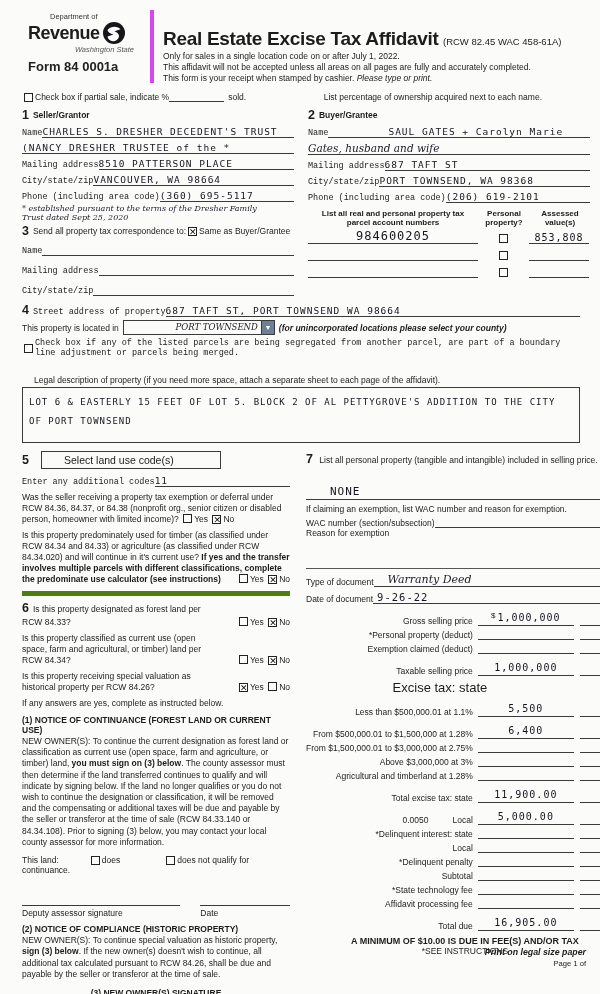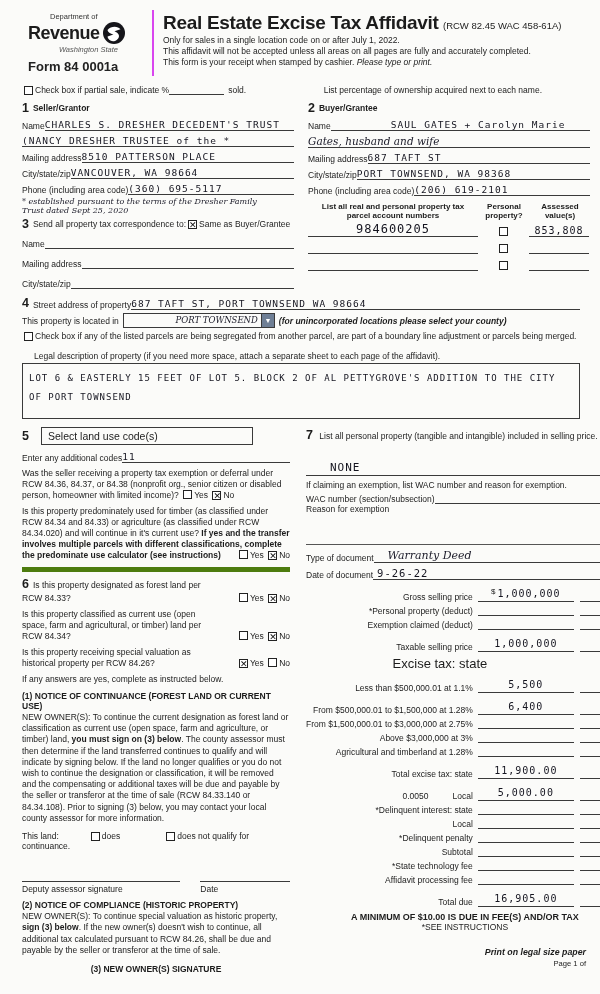--- a/index.html
+++ b/index.html
@@ -6,39 +6,39 @@
   html,body { background:#cfcfcf; }
   body { font-family:"Liberation Sans", sans-serif; color:#1c1c1c; }
   .page { width:600px; height:994px; margin:0 auto; background:#fbfbf9; padding:10px 20px 6px 22px; overflow:hidden; position:relative; }
 
   
   .b { font-weight:bold; }
   .i { font-style:italic; }
   .small { font-size:8px; }
   .lbl { font-size:8.5px; white-space:nowrap; }
   .fl { display:flex; align-items:flex-end; margin-top:4px; }
-  .fl .lbl { padding-right:0; }
+  .fl .lbl { padding-right:0;font-family:Liberation Mono, monospace; }
   .ul { border-bottom:1px solid #3a3a3a; display:inline-block; min-height:11px; }
   .grow { flex:1; }
   .hw { font-family:"DejaVu Sans Mono", monospace; font-size:9.5px; letter-spacing:1px; color:#14141f; white-space:nowrap; }
   .cur { font-family:"DejaVu Serif", serif; font-style:italic; font-size:9.5px; color:#1a1a28; white-space:nowrap; }
   .cb { display:inline-block; width:9px; height:9px; border:1.2px solid #222; font-size:9px; line-height:8px; text-align:center; vertical-align:-1px; flex:none; font-family:"DejaVu Sans",sans-serif; color:#111; margin:0 2px; background:#fff; }
   .sec-num { font-weight:bold; font-size:12.5px; margin-right:4px; }
   .struck { text-decoration:line-through; }
 
   
   .header { display:flex; }
-  .logo-block { width:132px; flex:none; border-right:2px solid #d946ef; padding:2px 20px 2px 6px; }
+  .logo-block { width:132px; flex:none; border-right:4px solid #d946ef; padding:2px 2px 2px 6px; }
   .dept-line { font-size:7.5px; color:#333; padding-left:22px; }
   .rev-row { display:flex; align-items:center; }
   .rev-name { font-size:18px; font-weight:bold; letter-spacing:-0.5px; }
   .logo-circle { width:24px; height:24px; margin-left:2px; }
   .wa-state { font-size:7.5px; font-style:italic; color:#555; text-align:right; padding-right:14px; }
   .form-num { font-size:13px; font-weight:bold; margin-top:5px; color:#222; }
-  .title-block { flex:1; padding-left:9px; padding-top:2px; }
+  .title-block { flex:1; padding-left:9px; padding-top:2px;margin-top:16px; }
   .title { font-size:19px; font-weight:bold; letter-spacing:-0.3px; }
   .title-ref { font-size:9.5px; }
   .note { font-size:8.5px; margin-top:1px; color:#222; }
 
   .partial-row { display:flex; align-items:flex-end; font-size:8.5px; margin-top:8px; }
   .w55 { width:55px; }
   .spacer { flex:1; }
 
   
   .grid-top { display:grid; grid-template-columns:272px 1fr; column-gap:14px; margin-top:6px; }
@@ -57,21 +57,21 @@
   .s4 { margin-top:7px; }
   .located-row { display:flex; align-items:center; font-size:8.5px; margin-top:3px; }
   .combo { display:inline-flex; align-items:stretch; border:1.5px solid #3a3a3a; width:152px; height:15px; margin:0 4px; }
   .combo .val { flex:1; padding:1px 3px; font-size:8.5px;text-align:right; }
   .combo .arrow { width:13px; background:#6f7f95; color:#fff; font-size:7px; display:flex; align-items:center; justify-content:center; border-left:1.5px solid #3a3a3a; }
   .legal-box { border:1.2px solid #3a3a3a; height:56px; padding:3px 6px; margin-top:2px; }
   .legal-box .hw { white-space:normal; font-size:9px; line-height:1.7; }
 
   
   .grid-mid { display:grid; grid-template-columns:268px 1fr; column-gap:16px; margin-top:8px; }
-  .dropdown { border:1.2px solid #3a3a3a; display:inline-block; width:212px; padding:2px 6px; font-size:10.5px; margin-left:8px; }
+  .dropdown { border:1.2px solid #3a3a3a; display:inline-block; width:180px; padding:2px 22px; font-size:10.5px; margin-left:8px; }
   .q { font-size:8.5px; margin-top:5px; line-height:1.3; }
   .yn { white-space:nowrap; font-size:8.5px; }
   .q6 { display:flex; justify-content:space-between; align-items:flex-end; font-size:8.5px; margin-top:5px; line-height:1.3; }
   .q6 .qt { width:195px; }
   .divider-t { border-top:5px solid #4d7c0f; margin-top:6px; padding-top:4px; }
   .notice-title { font-size:8.5px; font-weight:bold; margin-top:6px; }
   .notice-body { font-size:8.5px; line-height:1.32; margin-top:1px; text-align:left; }
   .land-row { display:flex; align-items:center; font-size:8.5px; margin-top:7px; }
   .dep-grid { display:grid; grid-template-columns:3fr 1.7fr; column-gap:20px; margin-top:20px; font-size:8.5px; }
   .dep-grid .ul { width:100%; }
@@ -248,21 +248,21 @@
       <span class="combo">
         <span class="val cur">PORT TOWNSEND</span>
         <span class="arrow">▼</span>
       </span>
       <span class="b i" style="font-size:8.5px;">(for unincorporated locations please select your county)</span>
     </div>
     <div class="fl" style="margin-top:3px; align-items:center;">
       <span class="cb"></span>
       <span class="lbl" style="white-space:normal;">Check box if any of the listed parcels are being segregated from another parcel, are part of a boundary line adjustment or parcels being merged.</span>
     </div>
-    <div class="lbl" style="margin-top:10px;padding-left:12px;">Legal description of property (if you need more space, attach a separate sheet to each page of the affidavit).</div>
+    <div class="lbl" style="margin-top:17px;padding-left:12px;">Legal description of property (if you need more space, attach a separate sheet to each page of the affidavit).</div>
     <div class="legal-box">
       <span class="hw">LOT 6 &amp; EASTERLY 15 FEET OF LOT 5. BLOCK 2 OF AL PETTYGROVE'S ADDITION TO THE CITY</span><br>
       <span class="hw">OF PORT TOWNSEND</span>
     </div>
   </div>
 
   <div class="grid-mid">
 
     <div>
       <div style="display:flex; align-items:center;">

